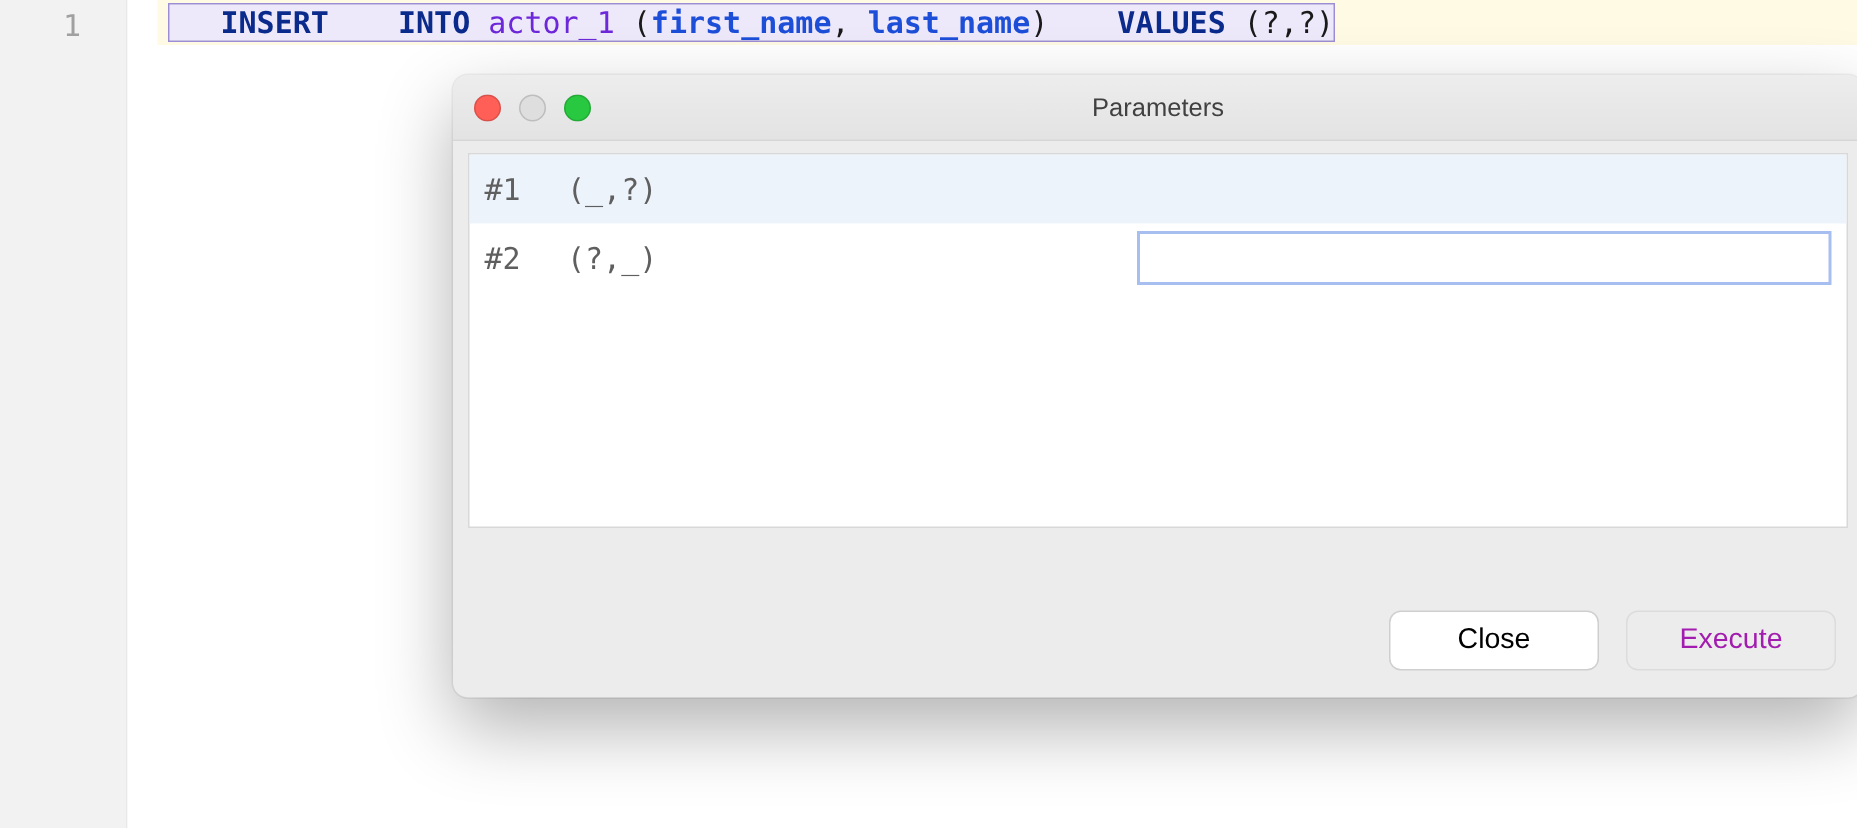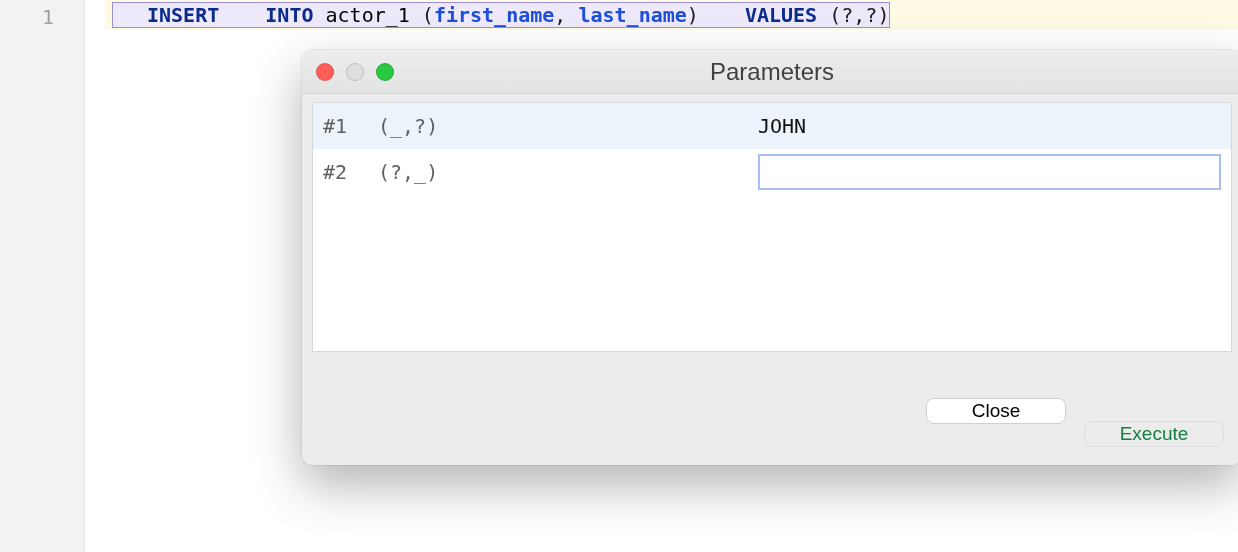--- a/index.html
+++ b/index.html
@@ -41,21 +41,21 @@
       padding-left: 8px;
       font-family: "Menlo","Consolas",monospace;
       font-size: 20px;
       white-space: pre;
     }
     .code-line .stmt {
       background: #eee8fb;
       outline: 1px solid #9b8ed6;
     }
     .kw { color: #0a2b8c; font-weight: bold; padding-left: 34px; }
-    .ident { color: #000000; }
+    .ident { color: #6d28d9; }
     .col { color: #1d4ed8; font-weight: bold; }
     .punct { color: #1a1a1a; }
 
     .dialog {
       position: absolute;
       top: 50px;
       left: 217px;
       width: 940px;
       height: 415px;
       background: #ececec;
@@ -84,21 +84,21 @@
       width: 18px;
       height: 18px;
       border-radius: 50%;
       border: 1px solid rgba(0,0,0,0.15);
     }
     .dot.red { background: #ff5f57; }
     .dot.gray { background: #dedede; }
     .dot.green { background: #28c840; }
     .titlebar .title {
       margin: 0 auto;
-      font-size: 24px;
+      font-size: 17px;
       color: #414141;
       text-align: right;
     }
     .param-list {
       margin: 8px 10px 0 10px;
       background: #ffffff;
       border: 1px solid #d8d8d8;
       height: 250px;
       overflow: auto;
     }
@@ -130,34 +130,33 @@
     }
     .dialog-footer {
       margin-top: auto;
       padding: 18px 18px 18px 0;
       display: flex;
       justify-content: flex-end;
       gap: 18px;
     }
     .btn {
       min-width: 140px;
-      height: 26px;
+      height: 40px;
       border-radius: 8px;
       border: 1px solid #cfcfcf;
       background: #ffffff;
       font-size: 19px;
       font-family: -apple-system, BlinkMacSystemFont, "Segoe UI", sans-serif;
       cursor: pointer;
     }
     .btn.disabled {
-      color: #15803d;
+      color: #a21caf;
       background: #ececec;
       border-color: #dcdcdc;
       cursor: default;
-      margin-top: 23px;
     }
   </style>
 </head>
 <body>
 
 <div class="gutter">
   <div class="lineno">1</div>
 </div>
 
 <div class="editor">
@@ -170,21 +169,20 @@
         <div class="dot gray"></div>
         <div class="dot green"></div>
       </div>
       <div class="title">Parameters</div>
     </div>
 
     <div class="param-list">
       <div class="param-row selected">
         <span class="param-num">#1</span>
         <span class="param-hint">(_,?)</span>
-        <span class="param-val">JOHN</span>
       </div>
       <div class="param-row">
         <span class="param-num">#2</span>
         <span class="param-hint">(?,_)</span>
         <span class="param-val">
           <input type="text" class="param-input" value="" style="">
         </span>
       </div>
     </div>
 

